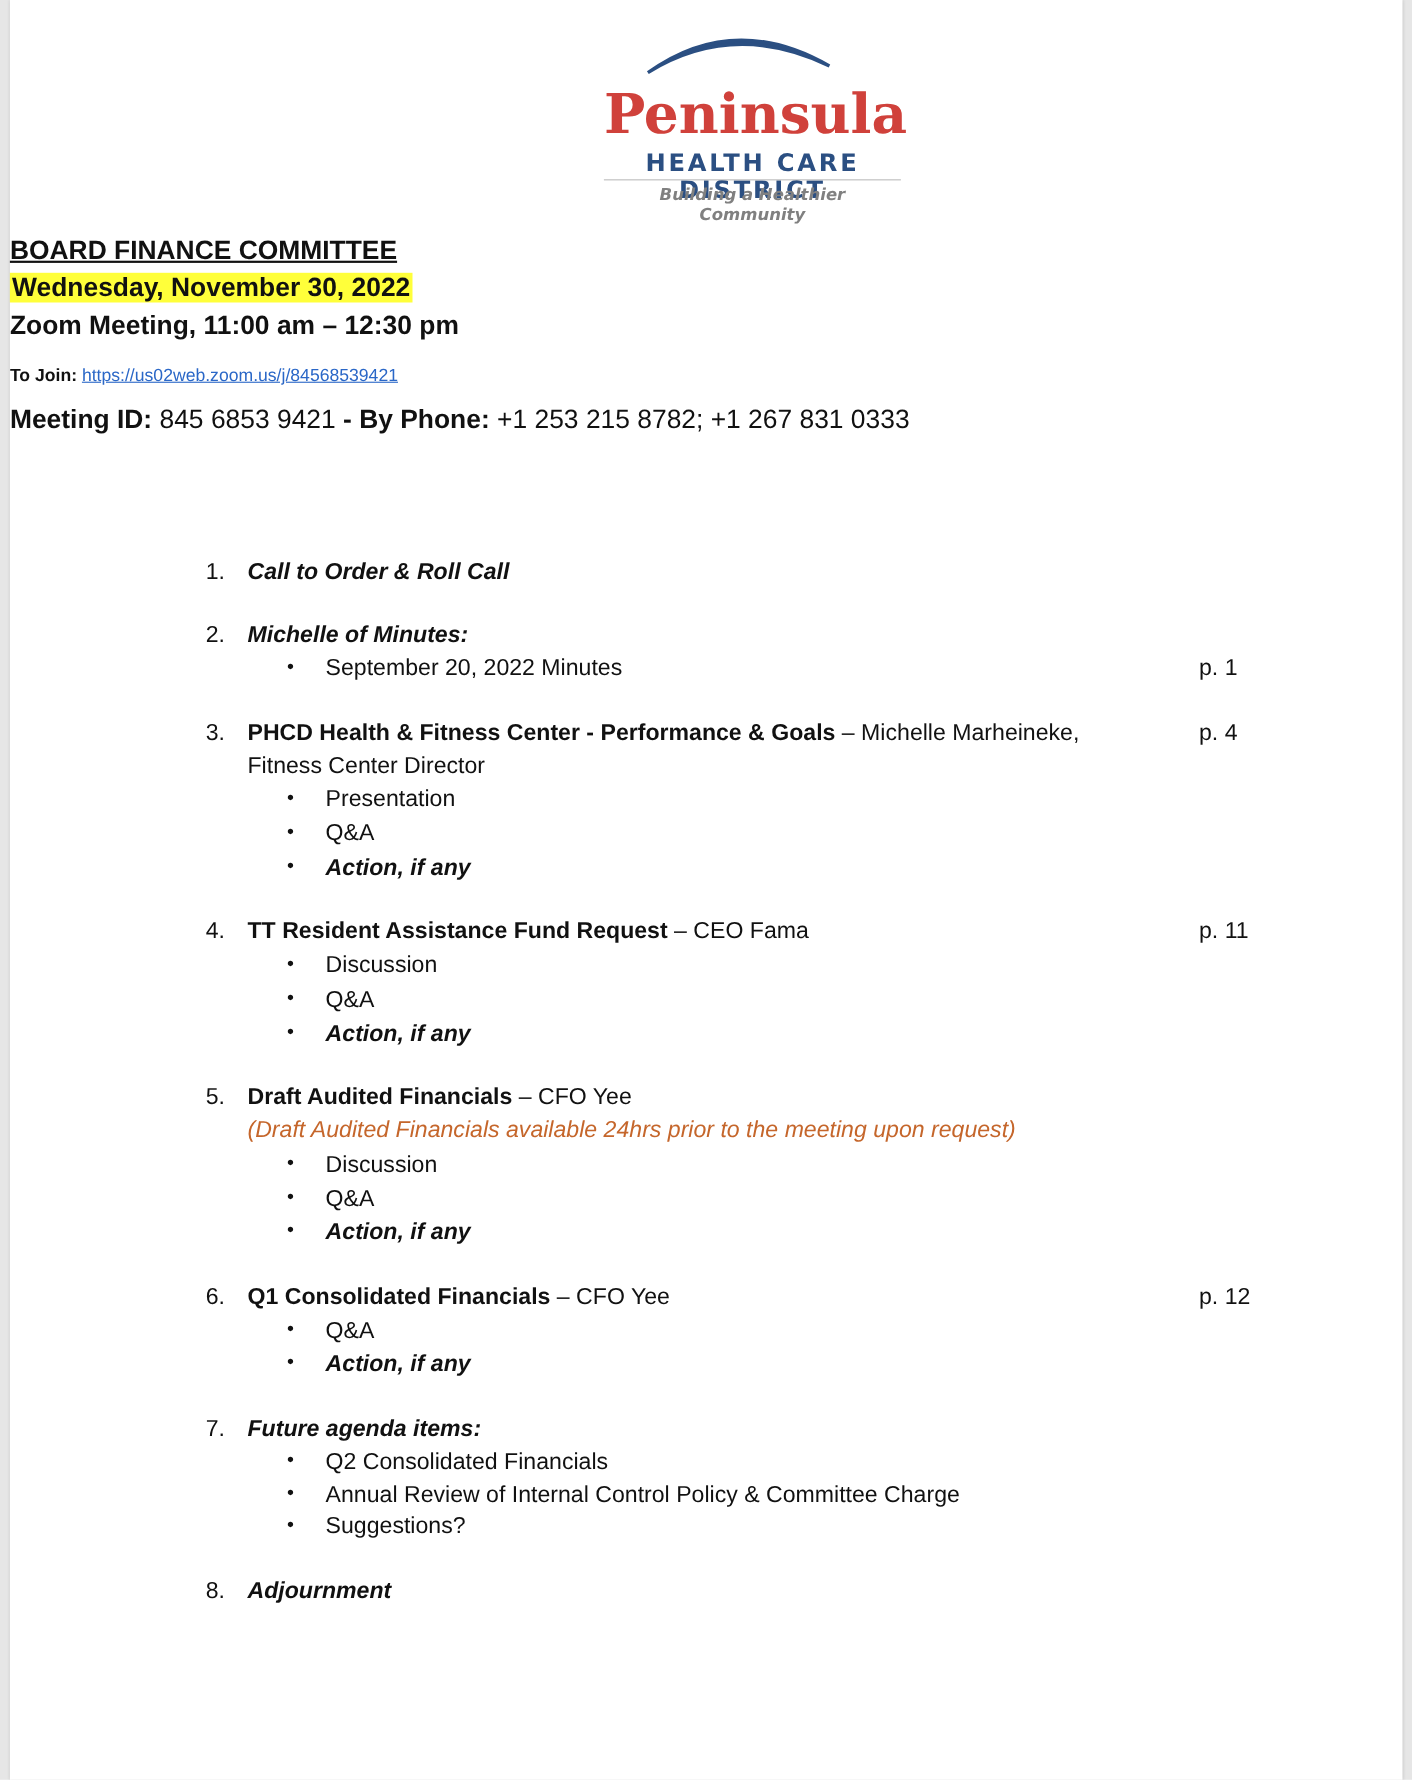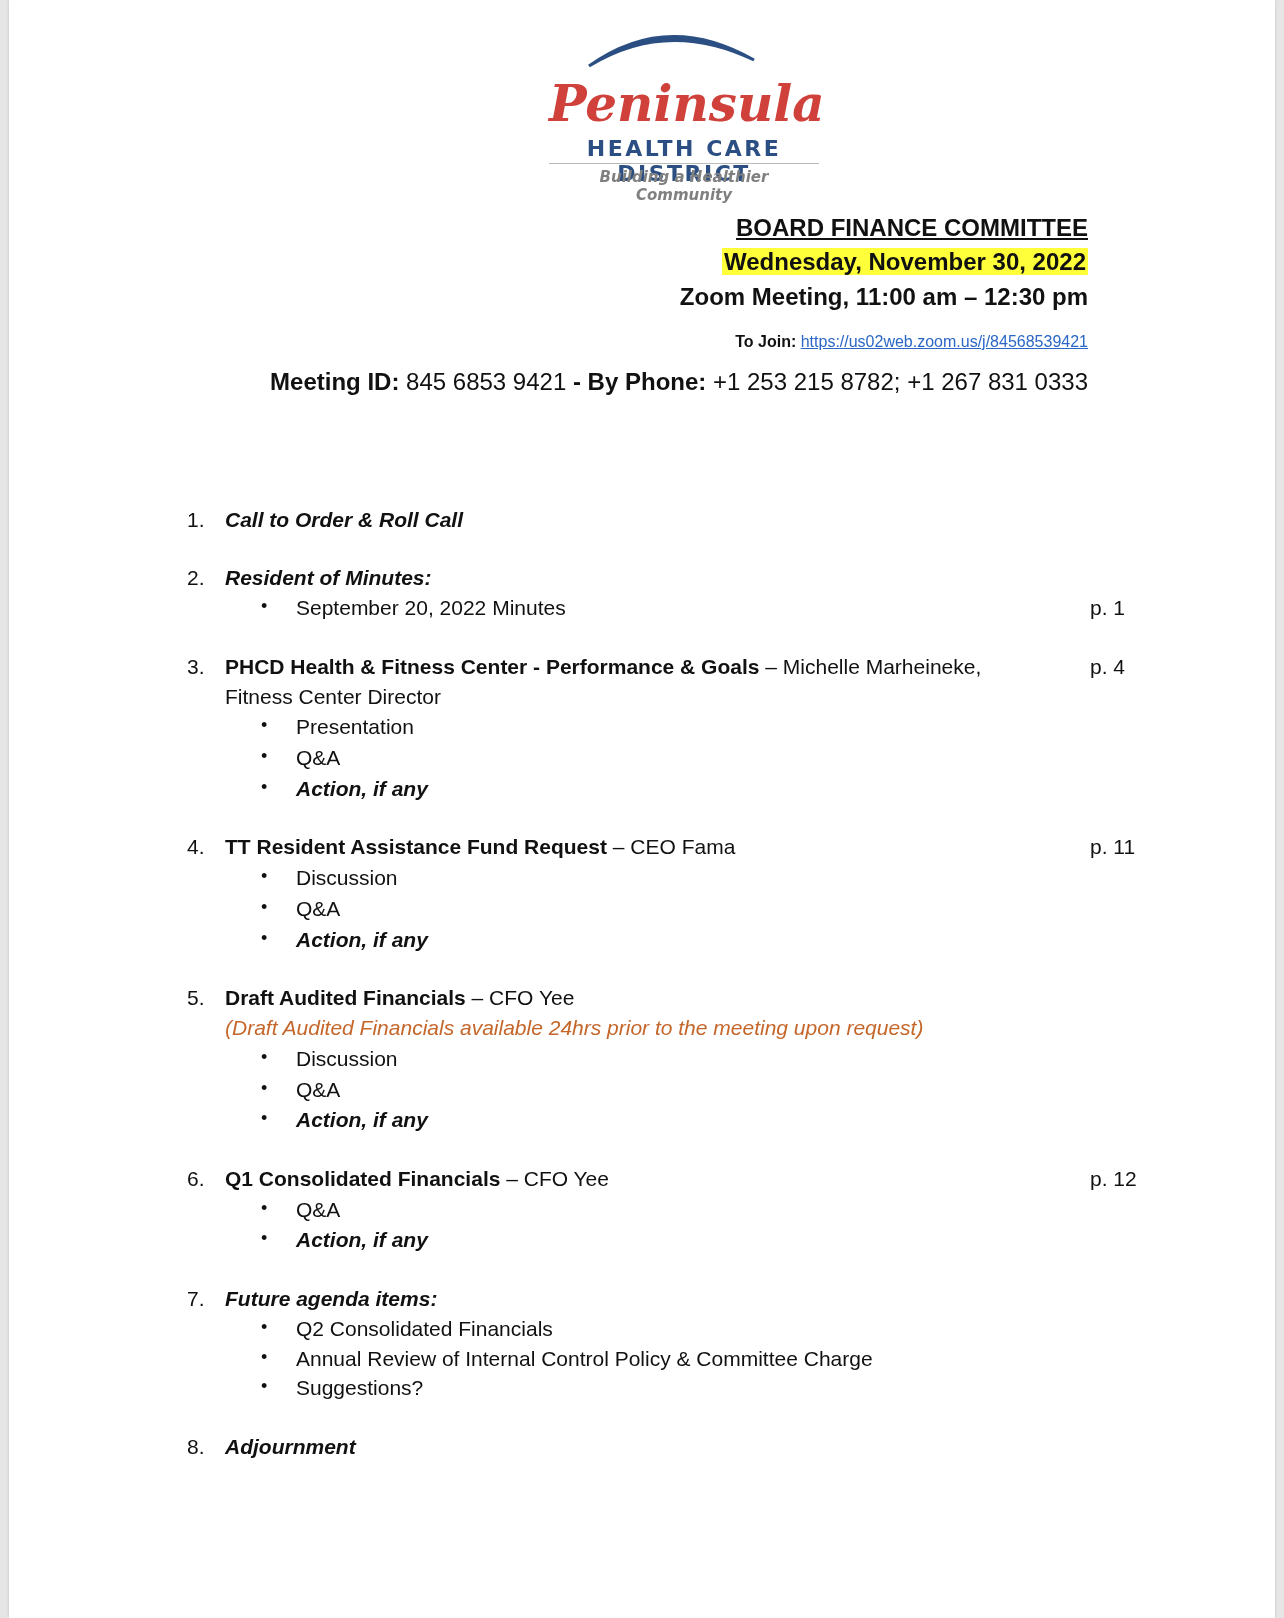--- a/index.html
+++ b/index.html
@@ -10,35 +10,35 @@
     color: #111;
   }
   .page {
     position: absolute; left: 9px; top: 0; width: 1266px; height: 1618px;
     background: #ffffff;
     box-shadow: 0 0 3px rgba(0,0,0,0.15);
   }
   .logo { position: absolute; left: 540px; top: 20px; width: 280px; height: 170px; }
   .logo-script {
     position: absolute; left: 0; top: 54px; width: 270px; text-align: center;
-    font-family: "DejaVu Serif", serif; font-style: italic; font-weight: bold;
+    font-family: "DejaVu Serif", serif; font-weight: bold;
     font-size: 50px; color: #d0413b; letter-spacing: 0px;
   }
   .logo-hcd {
     position: absolute; left: 0; top: 116px; width: 270px; text-align: center;
     font-family: "DejaVu Sans", sans-serif; font-weight: bold; font-size: 22px;
     color: #2b4f82; letter-spacing: 2.5px;
   }
   .logo-line { position: absolute; left: 0; top: 143px; width: 270px; height: 1px; background: #bbb; }
   .logo-tag {
     position: absolute; left: 0; top: 148px; width: 270px; text-align: center;
     font-family: "DejaVu Sans", sans-serif; font-style: italic; font-weight: bold;
     font-size: 15px; color: #808080;
   }
-  .center { position: absolute; left: 0; width: 1052px; text-align: right; padding-left: 27px; }
+  .center { position: absolute; left: 0; width: 1052px; text-align: left; }
   .h-title { top: 214px; font-size: 24px; font-weight: bold; }
   .h-title span { text-decoration: underline; }
   .h-date { top: 248px; font-size: 24px; font-weight: bold; }
   .h-date span { background: #ffff3a; padding: 0 2px; }
   .h-time { top: 283px; font-size: 24px; font-weight: bold; }
   .h-join { top: 333px; font-size: 16px; }
   .h-meet { top: 368px; font-size: 24px; }
   .link { color: #2a67c7; text-decoration: underline; }
   .agenda-title {
     top: 460px; font-size: 21px; font-weight: bold; letter-spacing: 8px;
@@ -85,21 +85,21 @@
   </div>
 
 
   <div class="row" style="top:508px;">
     <span class="num">1.</span>
     <span class="txt b">Call to Order &amp; Roll Call</span>
   </div>
 
   <div class="row" style="top:566px;">
     <span class="num">2.</span>
-    <span class="txt b">Resident of Minutes:</span>
+    <span class="txt b">Michelle of Minutes:</span>
   </div>
   <div class="row" style="top:596px;">
     <span class="bul">•</span>
     <span class="btxt">September 20, 2022 Minutes</span>
     <span class="pg">p. 1</span>
   </div>
 
   <div class="row" style="top:655px;">
     <span class="num">3.</span>
     <span class="txt"><b>PHCD Health &amp; Fitness Center - Performance &amp; Goals</b> <span>– Michelle Marheineke,</span></span>

